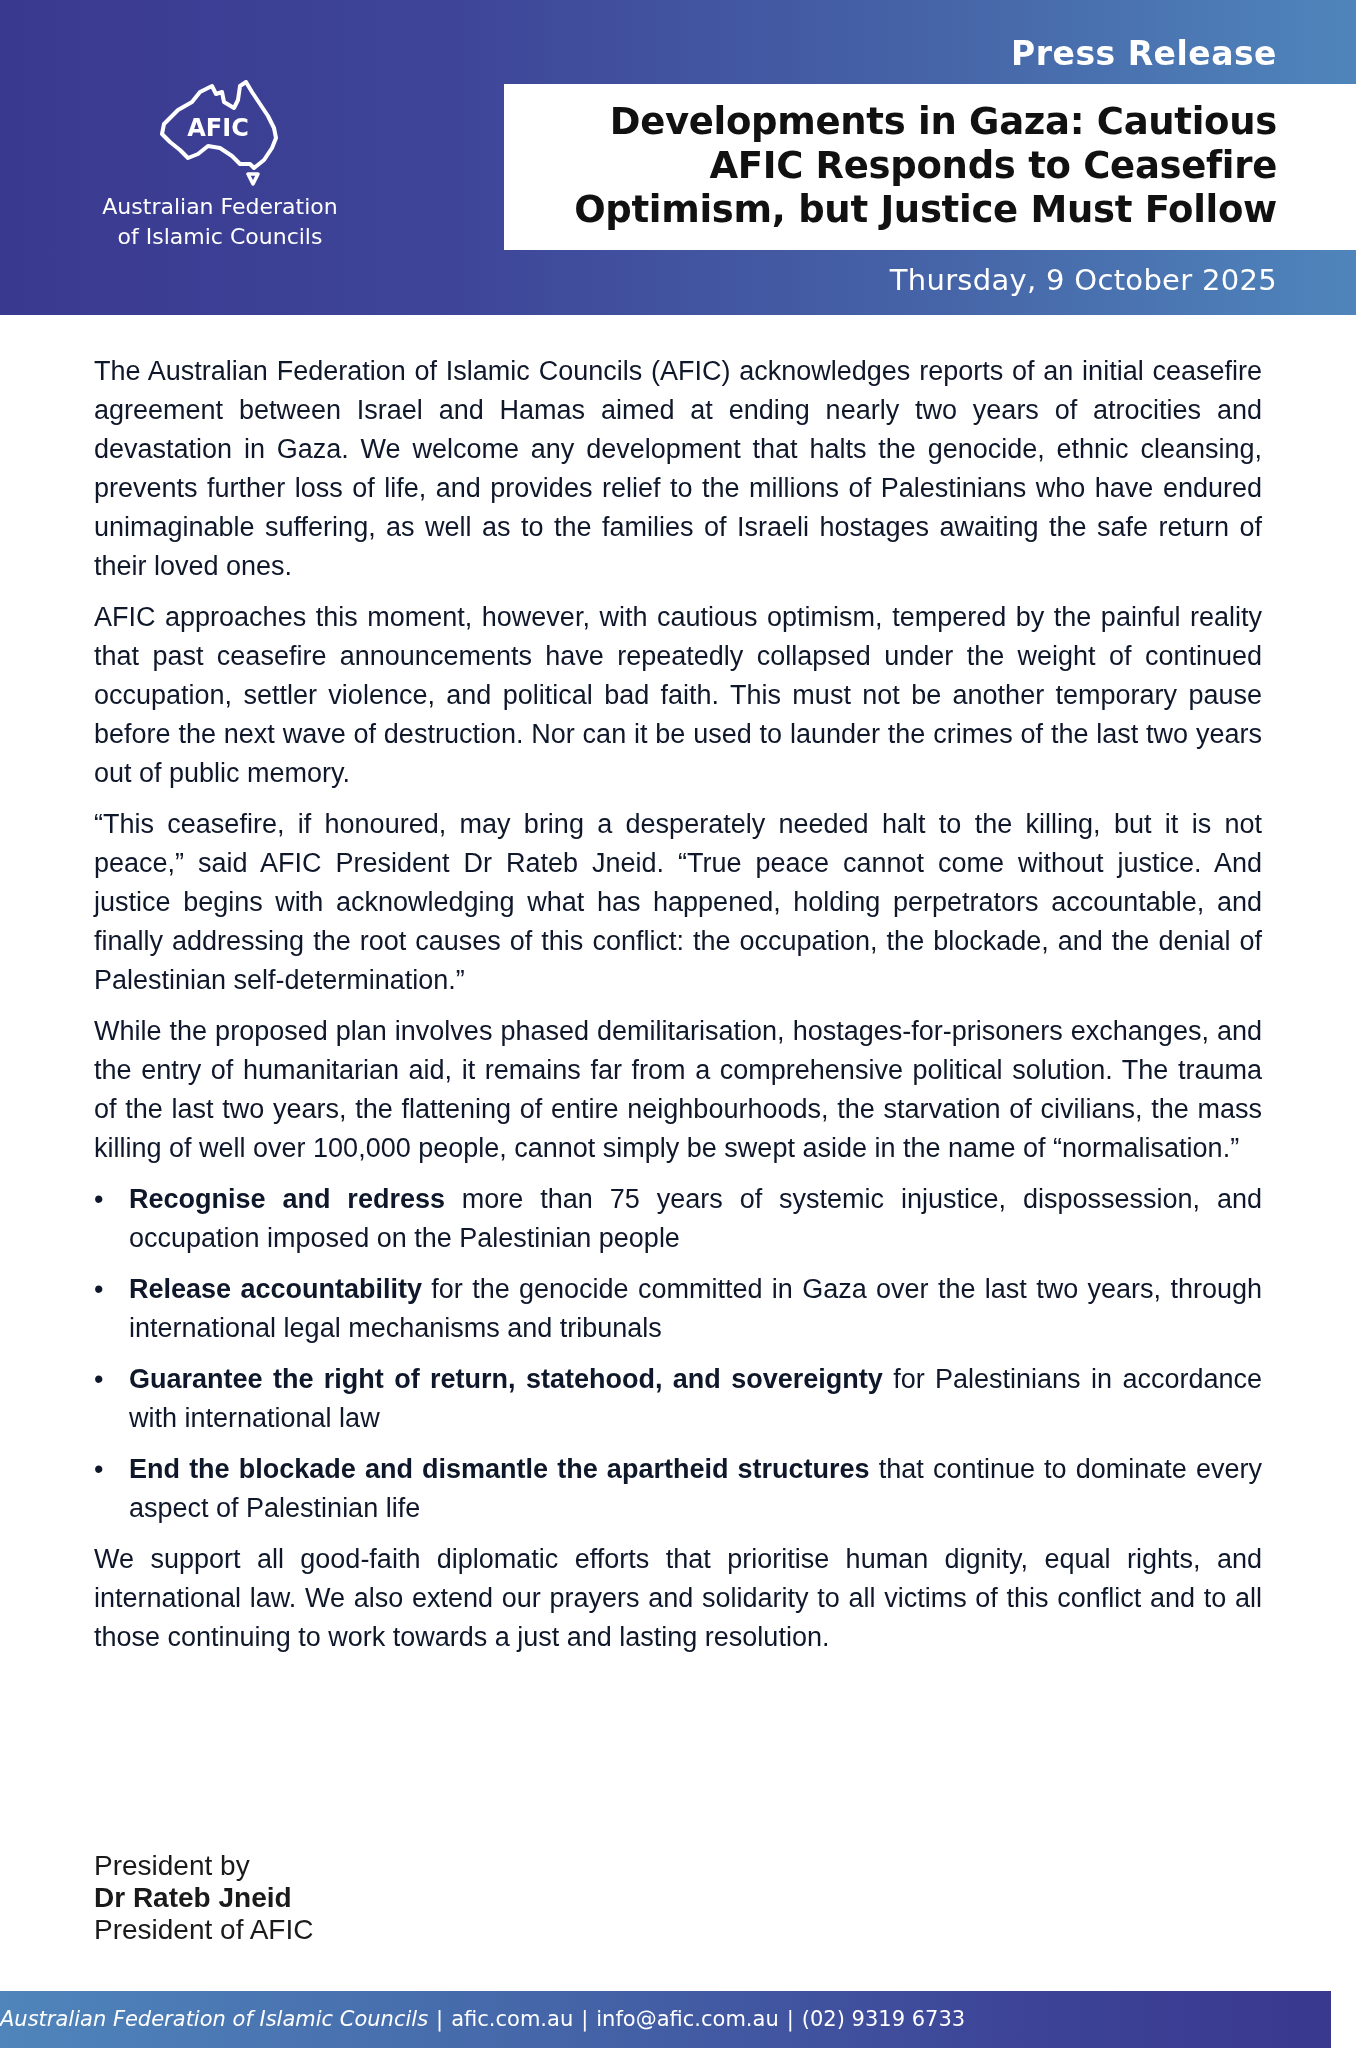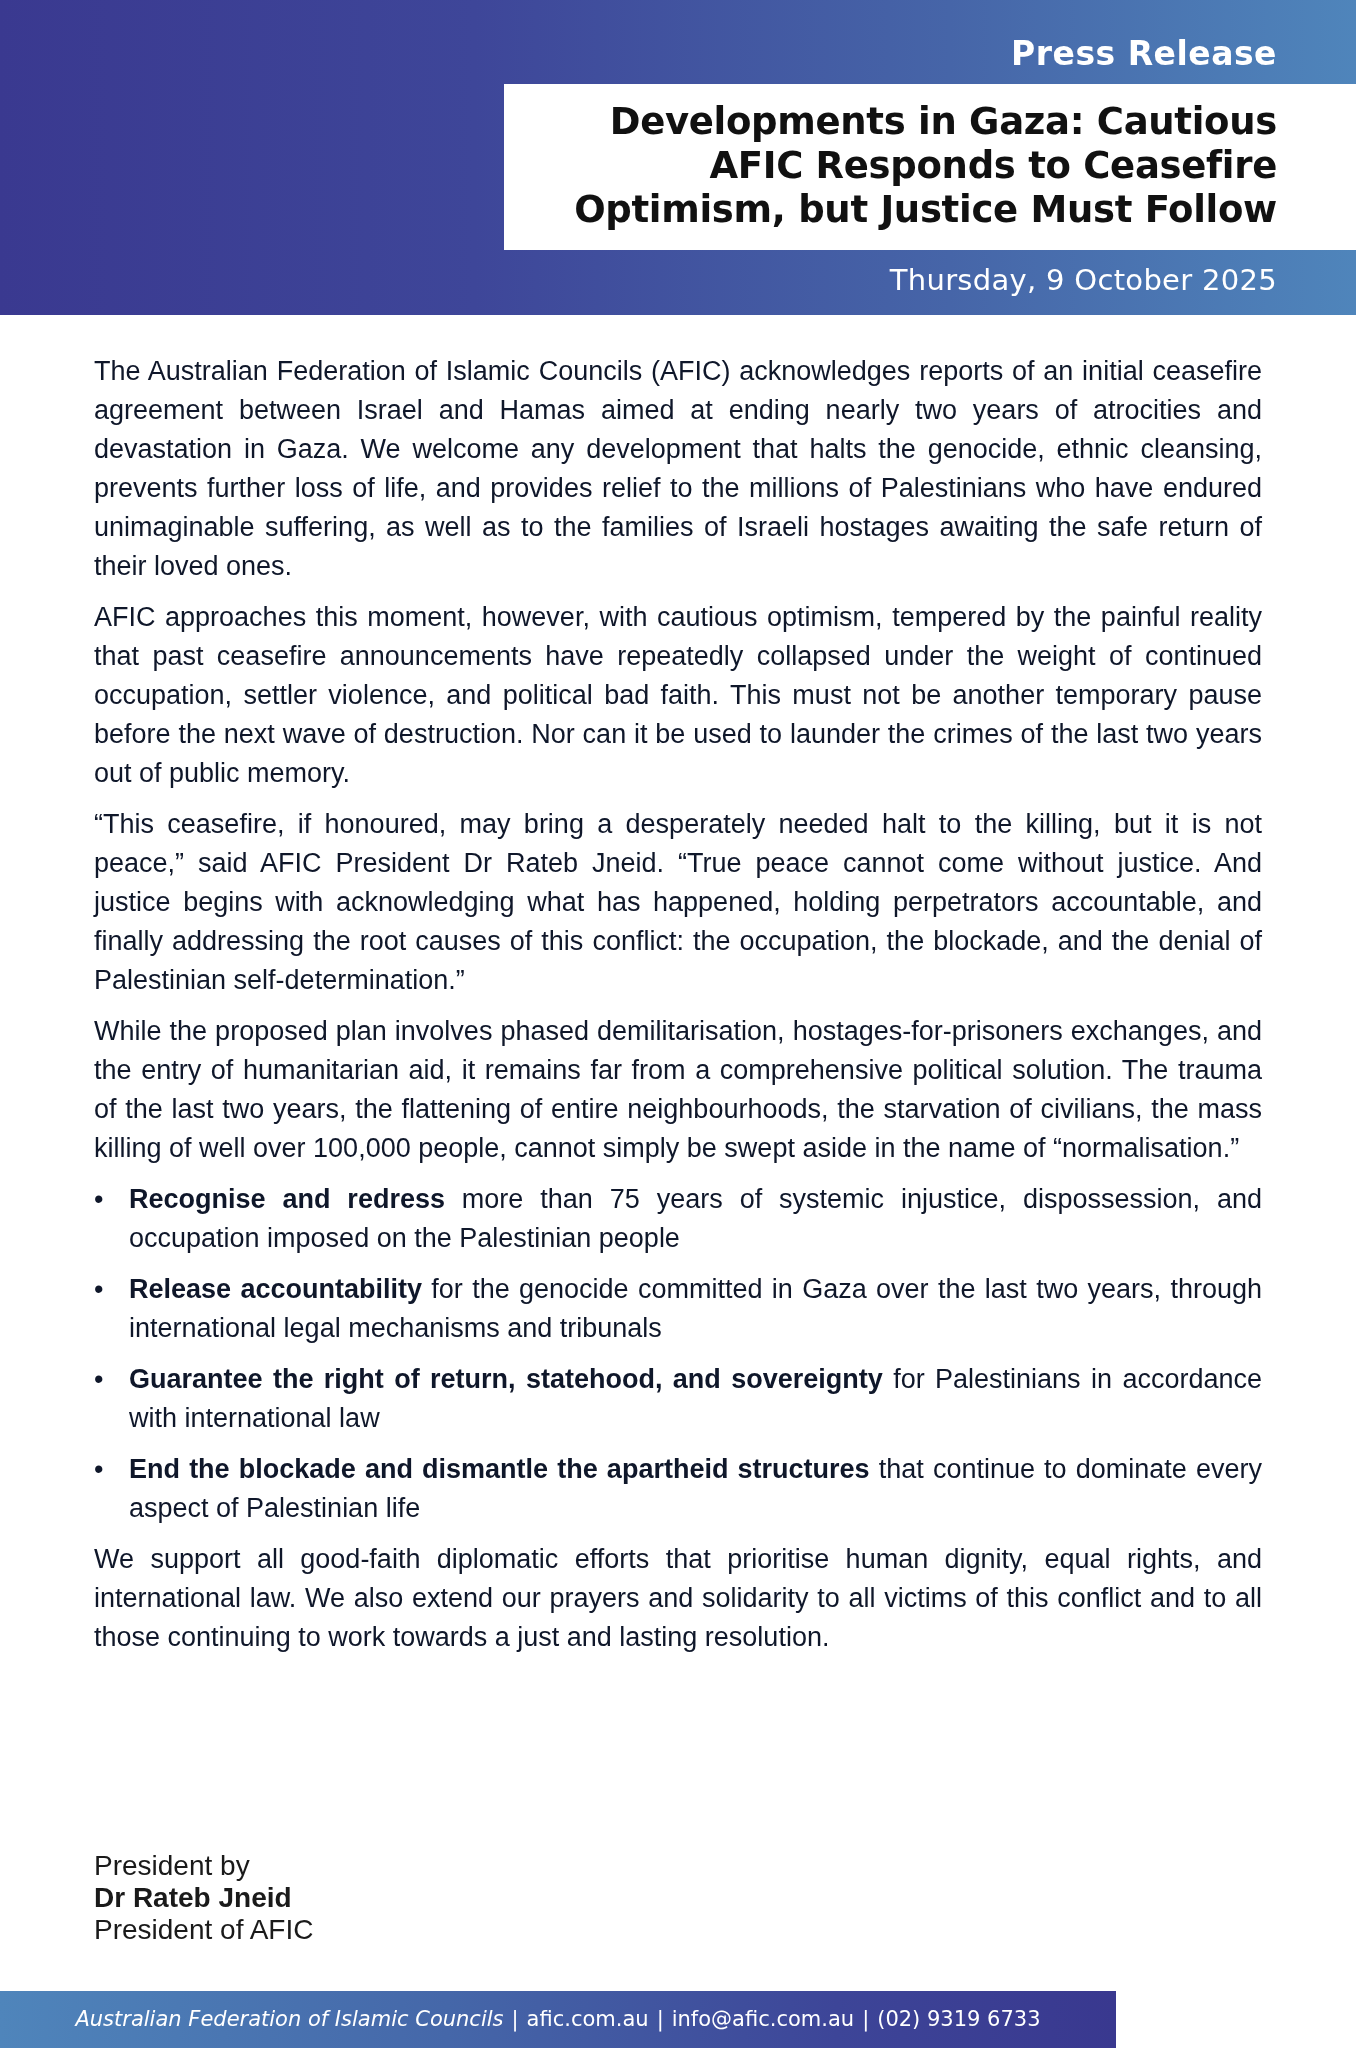--- a/index.html
+++ b/index.html
@@ -55,32 +55,43 @@
     position: absolute; left: 0; top: 0; width: 20px;
   }
   .content li b { font-weight: bold; }
   .signoff {
     position: absolute; left: 94px; top: 1850px;
     font-family: "Liberation Sans", sans-serif; font-size: 28px; line-height: 32px;
     color: #1a1a1a;
   }
   .signoff .name { font-weight: bold; }
   .footer {
-    position: absolute; left: 0; top: 1991px; width: 1116px; height: 57px;
+    position: absolute; left: 0; top: 1991px; width: 1331px; height: 57px;
     background: linear-gradient(90deg, #4f85bb 0%, #4567a9 40%, #3d4598 75%, #39388f 100%);
-    color: #ffffff; text-align: center; line-height: 57px;
+    color: #ffffff; line-height: 57px;
     font-family: "DejaVu Sans", sans-serif; font-size: 21px;
   }
   .footer .org { font-style: italic; }
   .footer .sep { padding: 0 8px; }
 </style>
 </head>
 <body>
 
 <div class="header">
+  <div class="logo">
+    <svg width="128" height="108" viewBox="0 0 128 108">
+      <path d="M8,44 L22,30 L36,22 L44,12 L56,6 L60,14 L66,12 L68,22 L78,28 L82,20 L84,6 L90,2 L96,12 L104,24 L112,36 L118,48 L120,58 L116,68 L108,80 L98,88 L94,84 L84,84 L76,76 L64,68 L52,66 L42,74 L32,78 L24,70 L14,62 L6,54 Z" fill="none" stroke="#ffffff" stroke-width="4" stroke-linejoin="round"></path>
+      <path d="M92,94 L102,94 L97,104 Z" fill="none" stroke="#ffffff" stroke-width="3.5" stroke-linejoin="round"></path>
+      <text x="62" y="56" text-anchor="middle" fill="#ffffff" font-family="DejaVu Sans, sans-serif" font-weight="bold" font-size="24">AFIC</text>
+    </svg>
+    <div class="logo-text">
+      <div>Australian Federation</div>
+      <div>of Islamic Councils</div>
+    </div>
+  </div>
 
   <div class="press-label">Press Release</div>
 
   <div class="title-box">
     <div class="title">
       <div>Developments in Gaza: Cautious</div>
       <div>AFIC Responds to Ceasefire</div>
       <div>Optimism, but Justice Must Follow</div>
     </div>
   </div>

